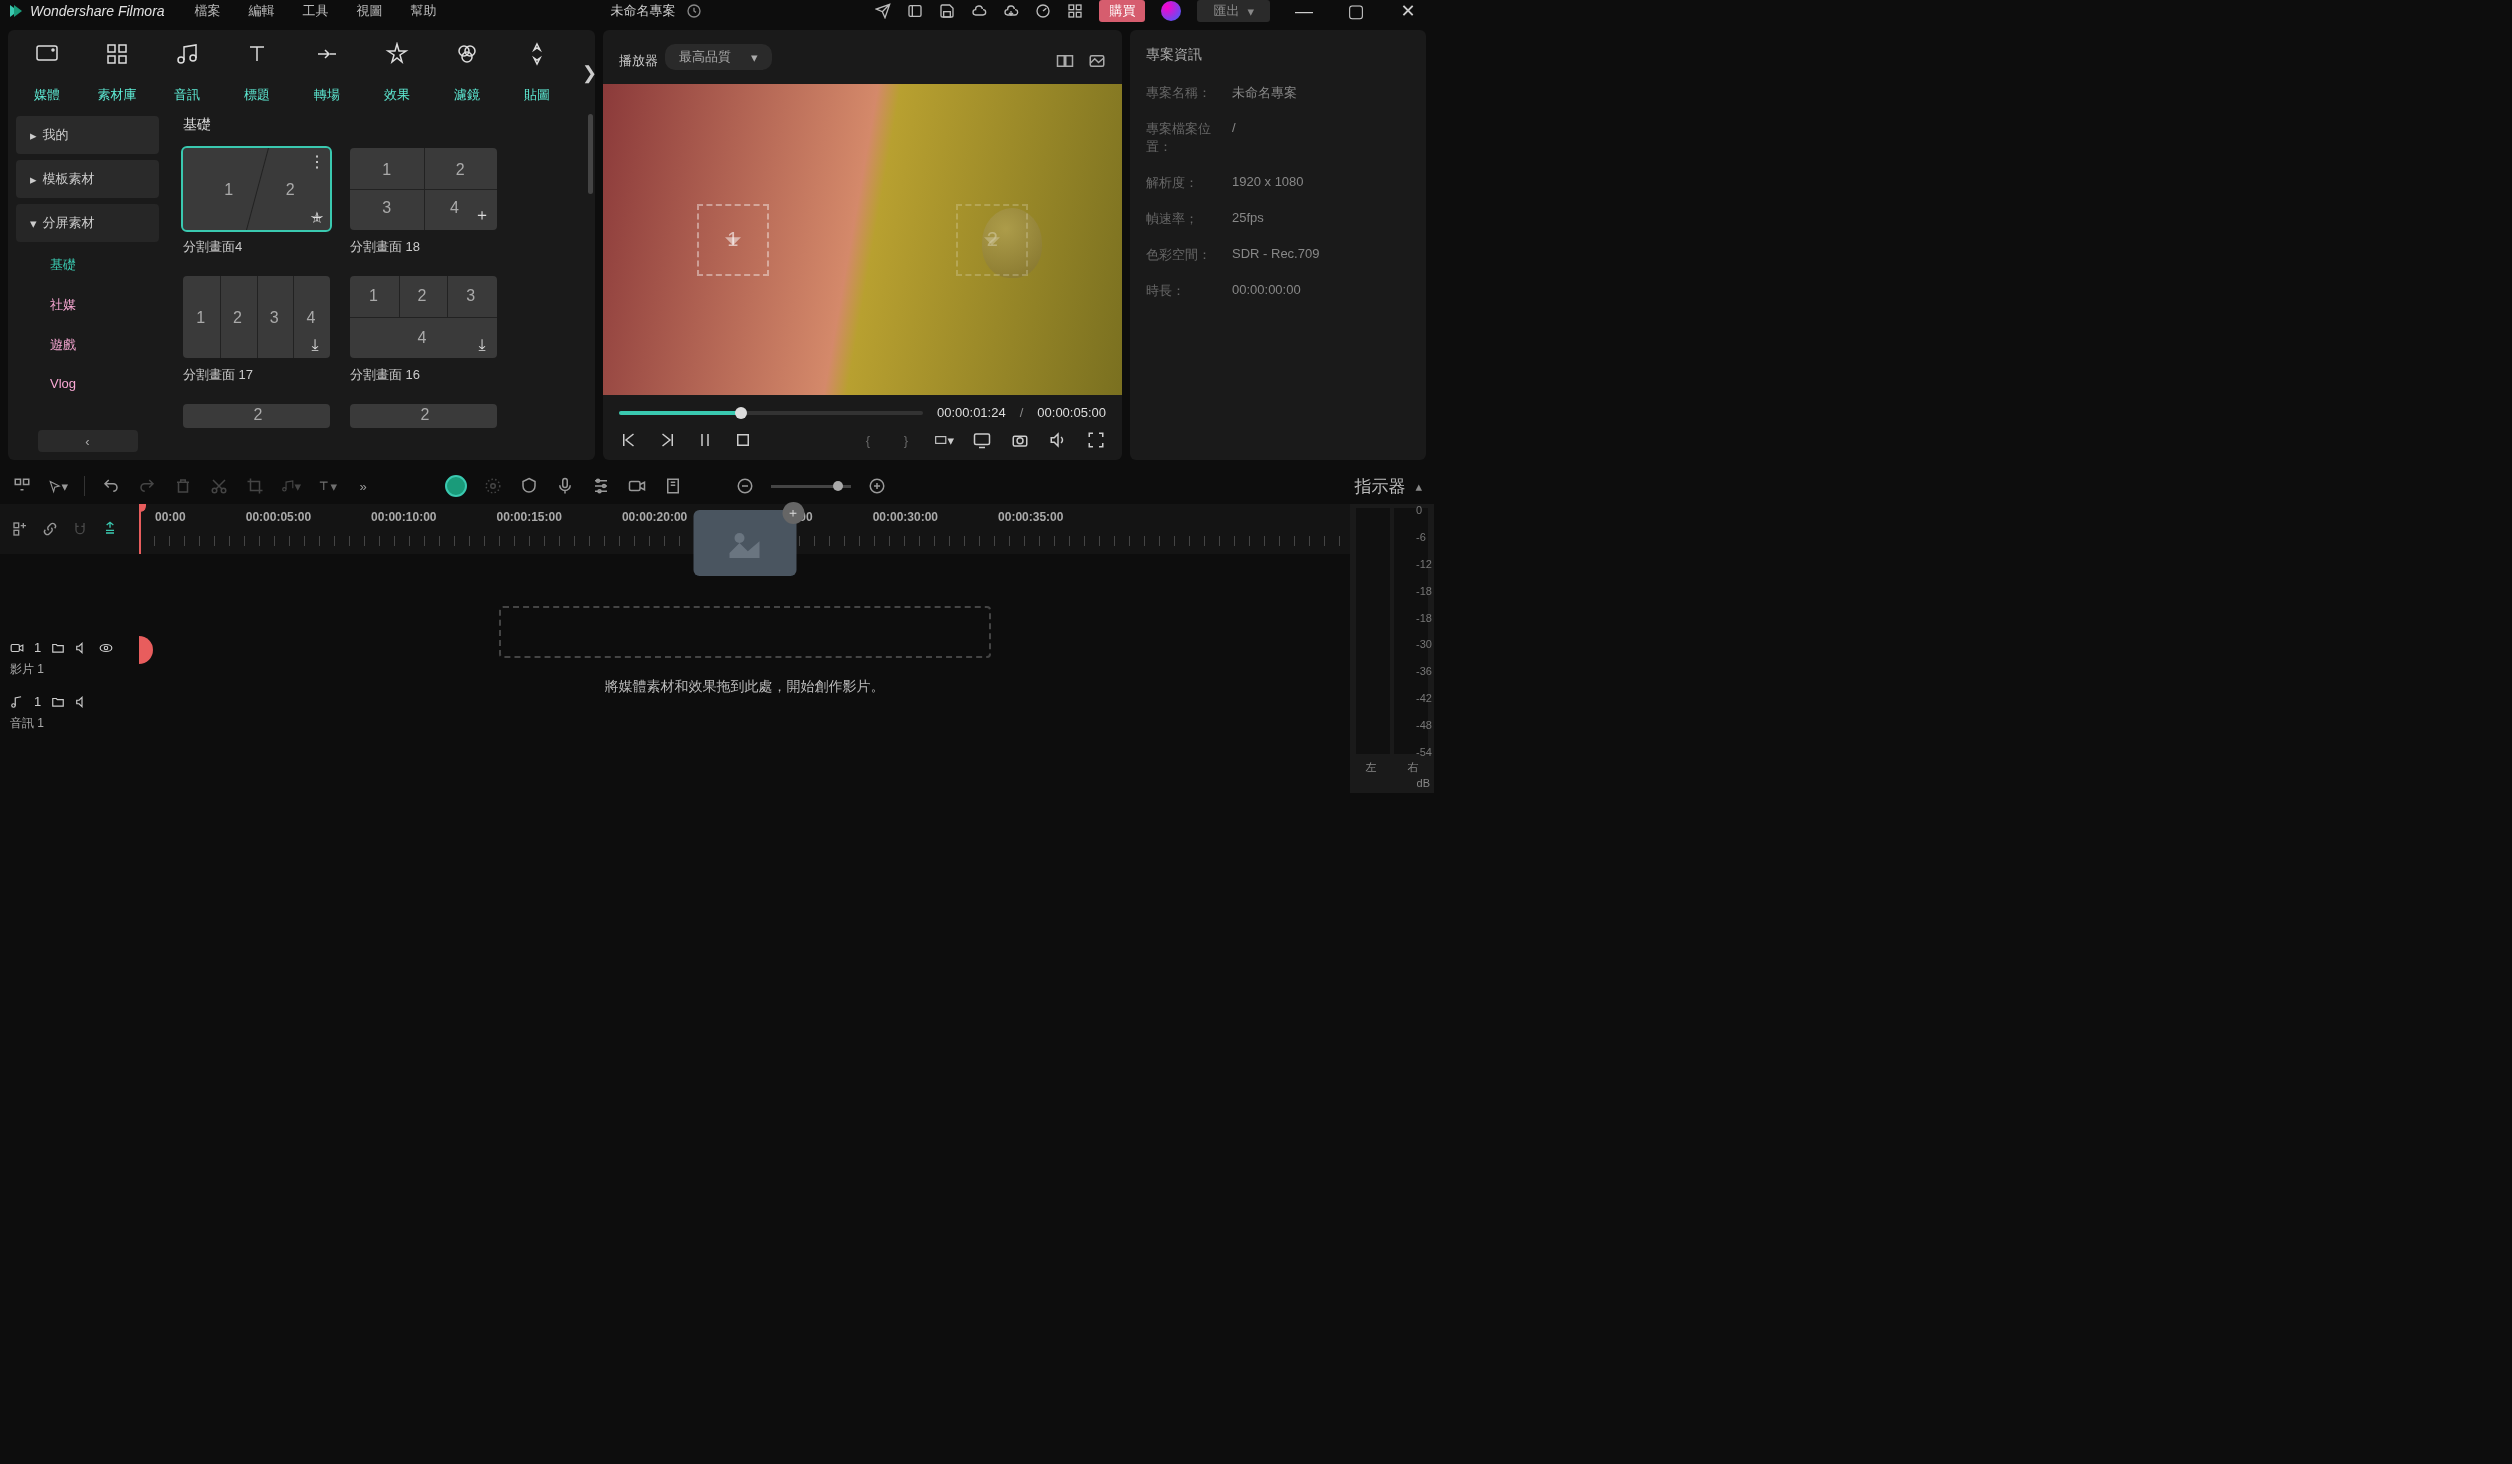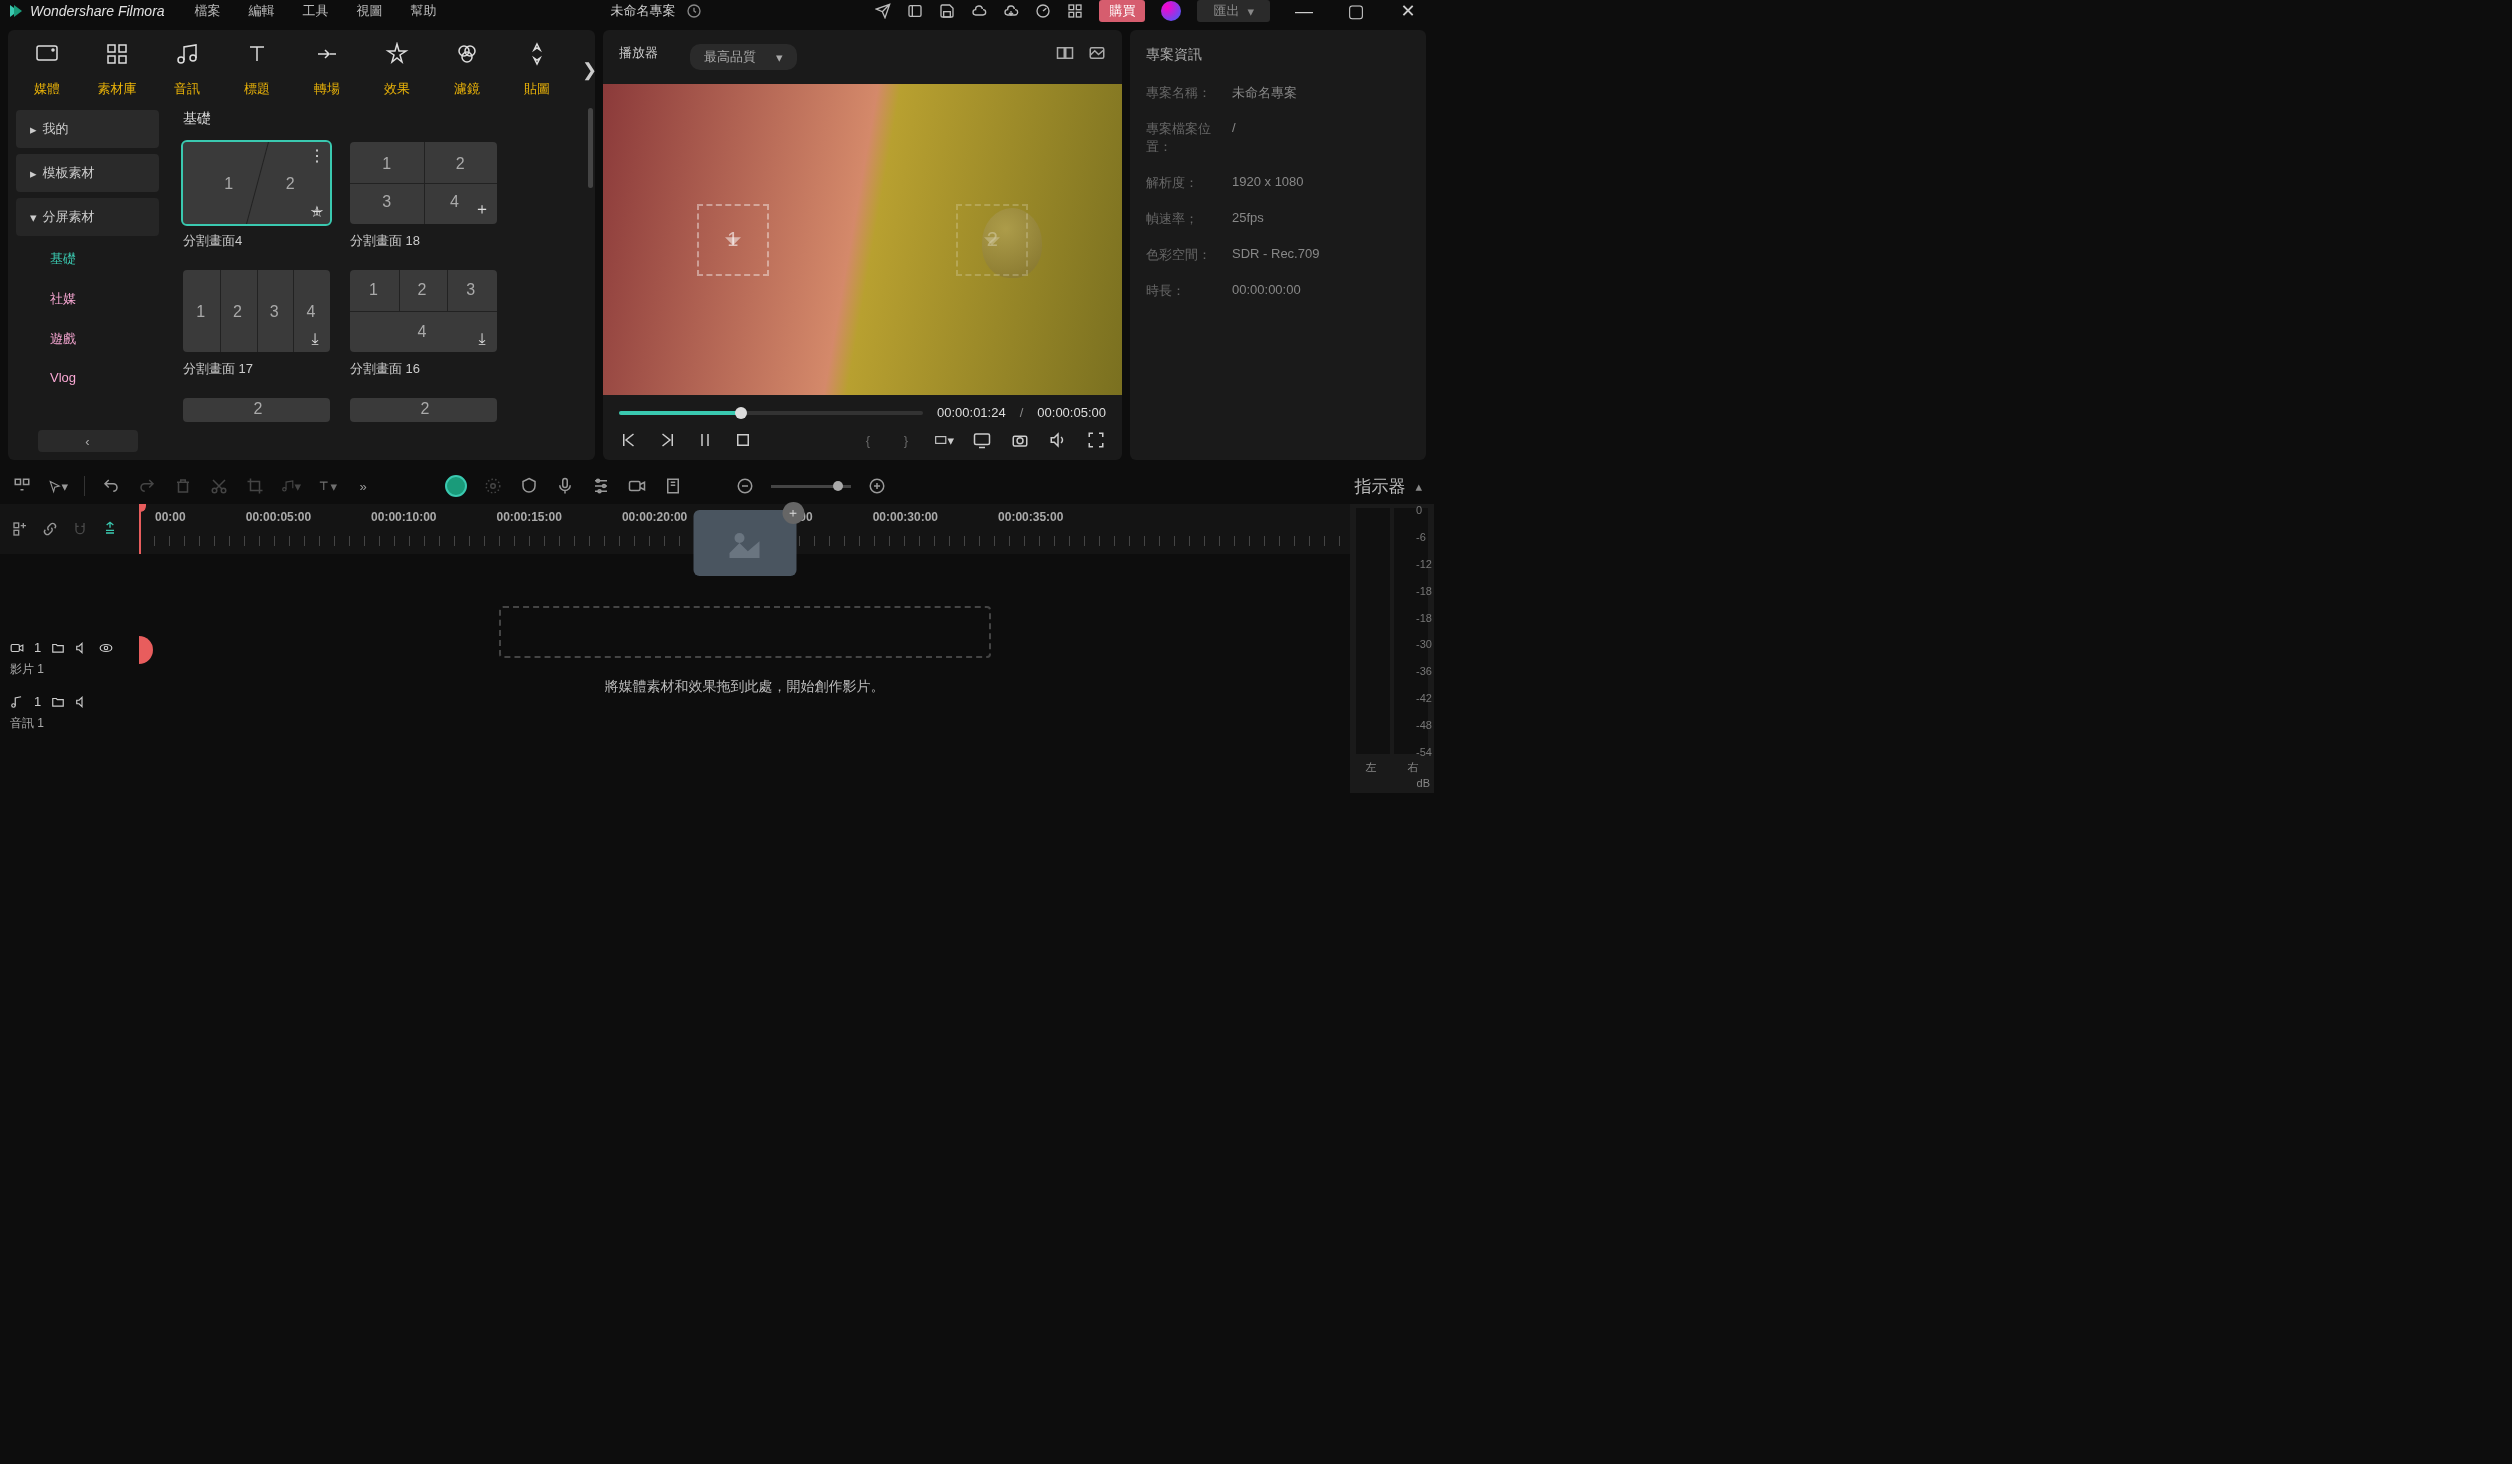--- a/index.html
+++ b/index.html
@@ -41,21 +41,21 @@
 .panel-left { width: 587px; background: #1a1a1a; border-radius: 6px; display: flex; flex-direction: column; }
 .panel-mid { width: 519px; background: #1a1a1a; border-radius: 6px; display: flex; flex-direction: column; }
 .panel-right { flex: 1; background: #1a1a1a; border-radius: 6px; padding: 16px; }
 
 .tabs-top {
   display: flex;
   align-items: center;
   padding: 12px 14px 4px 14px;
   gap: 20px;
 }
-.tab-top { display: flex; flex-direction: column; align-items: center; gap: 14px; color: #eab308; min-width: 50px; }
+.tab-top { display: flex; flex-direction: column; align-items: center; gap: 20px; color: #5eead4; min-width: 50px; }
 .tab-top .tab-icon { width: 24px; height: 24px; display: flex; align-items: center; justify-content: center; }
 .tab-top .tab-label { font-size: 13px; }
 .tabs-chevron { width: 20px; color: #ccc; font-size: 18px; margin-left: auto; }
 
 .left-body { flex: 1; display: flex; overflow: hidden; }
 .sidebar { width: 159px; padding: 8px; display: flex; flex-direction: column; gap: 6px; position: relative; }
 .sidebar-item { padding: 10px 14px; border-radius: 4px; color: #ccc; display: flex; align-items: center; gap: 6px; }
 .sidebar-item.boxed { background: #2a2a2a; }
 .sidebar-item.expanded { background: #262626; }
 .sidebar-sub { padding: 8px 14px 8px 34px; color: #f9a8d4; }
@@ -72,21 +72,21 @@
 .grid-item { width: 147px; }
 .grid-thumb { width: 147px; height: 82px; background: #3a3a3a; border-radius: 4px; position: relative; display: flex; align-items: center; justify-content: center; margin-bottom: 8px; overflow: hidden; }
 .grid-thumb.selected { outline: 2px solid #3ac9b0; }
 .grid-thumb .num { color: #aaa; font-size: 16px; position: absolute; }
 .grid-thumb .line { position: absolute; background: #222; }
 .grid-caption { color: #ccc; font-size: 13px; }
 .thumb-actions { position: absolute; right: 4px; top: 4px; bottom: 4px; display: flex; flex-direction: column; justify-content: space-between; }
 .thumb-action { width: 18px; height: 18px; color: #ddd; display: flex; align-items: center; justify-content: center; font-size: 16px; }
 .scrollbar-v { position: absolute; right: 2px; top: 6px; width: 5px; height: 80px; background: #444; border-radius: 3px; }
 
-.mid-header { display: flex; align-items: flex-start; padding: 14px 16px; gap: 32px; color: #ccc; }
+.mid-header { display: flex; align-items: flex-end; padding: 14px 16px; gap: 7px; color: #ccc; }
 .mid-header .quality { background: #2a2a2a; padding: 4px 14px; border-radius: 10px; display: flex; align-items: center; gap: 20px; color: #aaa; }
 .mid-header .right-icons { margin-left: auto; display: flex; gap: 14px; color: #aaa; }
 .preview {
   flex: 1; margin: 0; position: relative;
   background: linear-gradient(100deg, #8b3a3a 0%, #d4896a 48%, #b8a030 52%, #7a7020 100%);
   display: flex; align-items: center; justify-content: space-around;
   min-height: 0;
 }
 .drop-box { border: 2px dashed rgba(255,255,255,0.4); width: 72px; height: 72px; display: flex; align-items: center; justify-content: center; color: rgba(255,255,255,0.6); font-size: 28px; position: relative; }
 .drop-box .num { position: absolute; font-size: 20px; }

